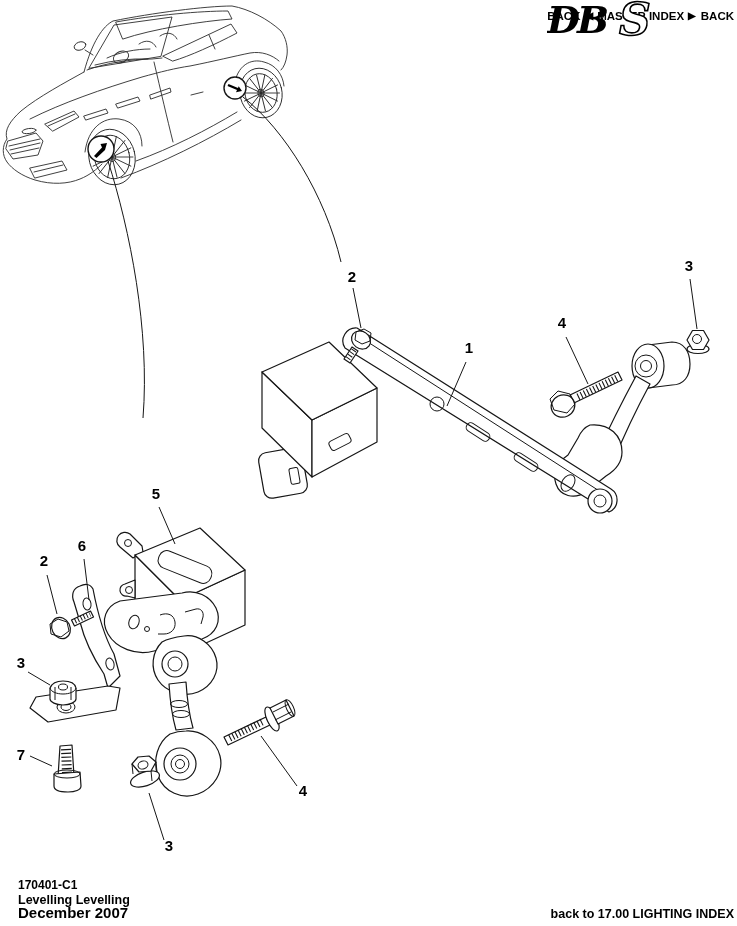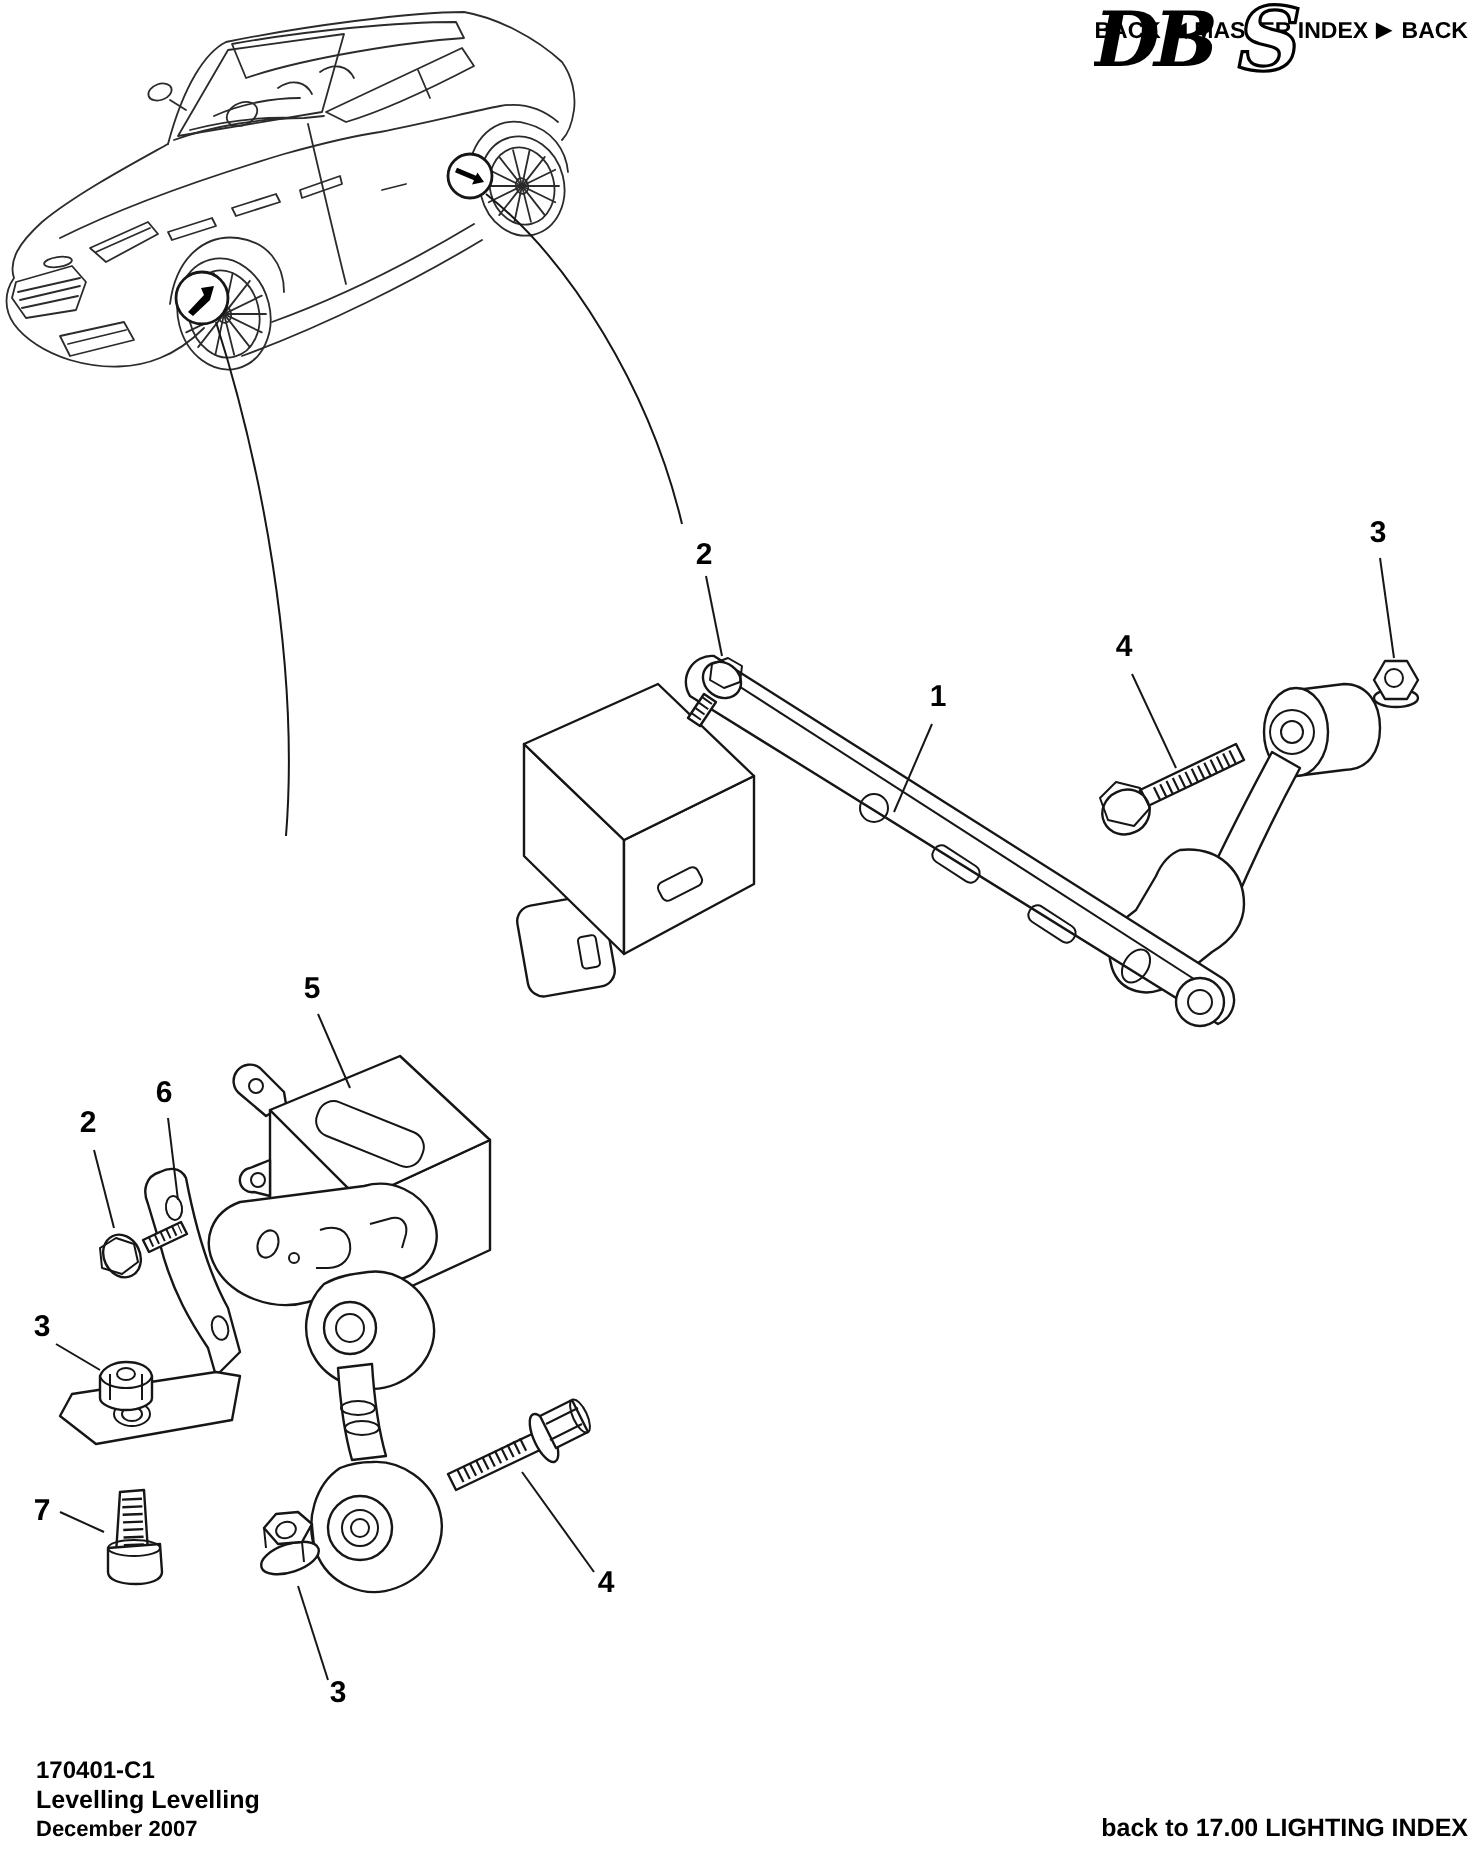--- a/index.html
+++ b/index.html
@@ -10,21 +10,21 @@
   #logo{display:block;}
   #sectionTitle{font-size:16px;font-weight:bold;letter-spacing:0.5px;margin-top:1px;}
   #nav{display:flex;justify-content:flex-end;align-items:center;gap:4px;margin-top:10px;
        font-size:11.5px;font-weight:bold;}
   .navlink{cursor:pointer;display:flex;align-items:center;gap:5px;text-decoration:none;color:#000;}
   .tri{font-size:10px;line-height:1;}
   
   .ft{position:absolute;left:18px;font-weight:bold;}
   #ftNum{bottom:34px;font-size:12px;}
   #ftTitle{bottom:19px;font-size:12.5px;}
-  #ftDate{bottom:5px;font-size:11px;}
+  #ftDate{bottom:5px;font-size:15px;}
   #ftBack{position:absolute;right:3px;bottom:5px;font-size:12.5px;font-weight:bold;cursor:pointer;color:#000;text-decoration:none;margin-left:32px;}
   
   svg{position:absolute;top:0;left:0;}
   .ln{fill:none;stroke:#2b2b2b;stroke-width:0.9;stroke-linecap:round;stroke-linejoin:round;}
   .pt{fill:#ffffff;stroke:#161616;stroke-width:1.2;stroke-linejoin:round;}
   .dt{fill:none;stroke:#161616;stroke-width:1;stroke-linejoin:round;}
   .thr{fill:none;stroke:#161616;}
   .ldr{fill:none;stroke:#161616;stroke-width:1;}
   .callout{font:bold 15px "Liberation Sans",sans-serif;fill:#000;}
   .balloon{fill:#ffffff;stroke:#161616;stroke-width:1.4;}

